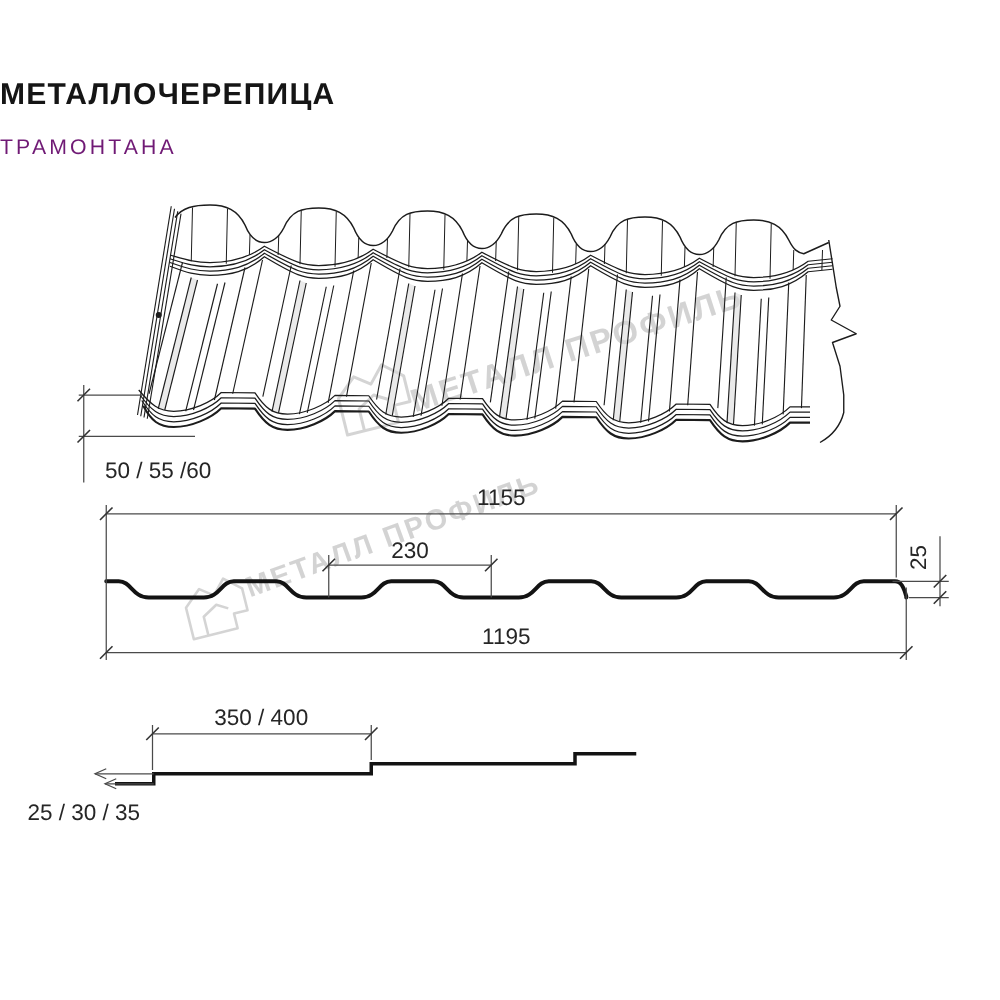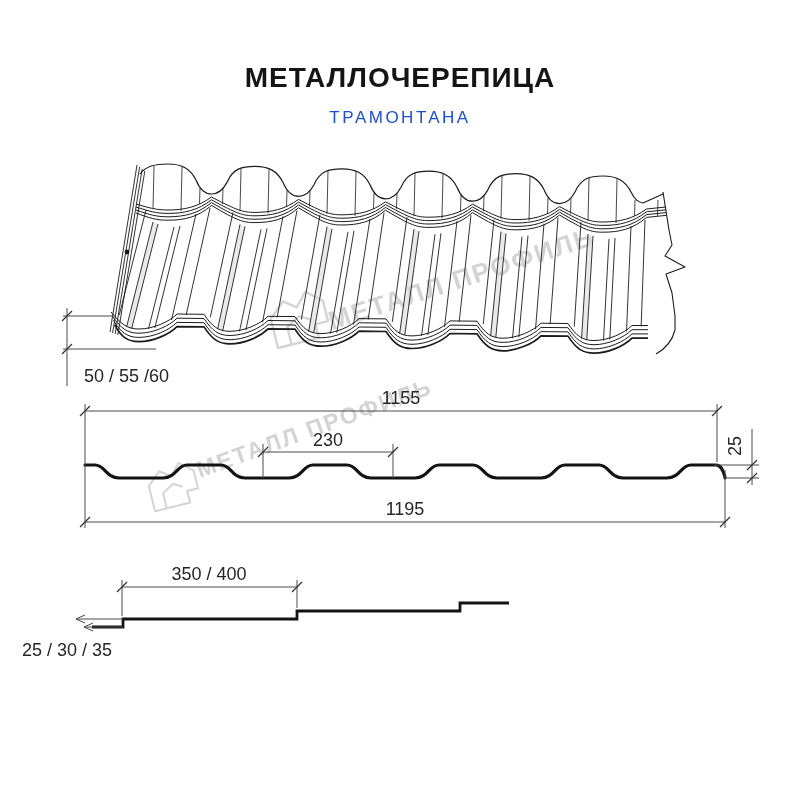--- a/index.html
+++ b/index.html
@@ -1,21 +1,21 @@
 <!DOCTYPE html>
 <html><head>
 <meta charset="utf-8">
 <style>
   html,body{margin:0;padding:0;background:#ffffff;}
   .canvas{position:relative;width:800px;height:800px;background:#fff;overflow:hidden;
           font-family:"Liberation Sans",sans-serif;}
-  .page-title{position:absolute;top:62px;left:0;width:800px;text-align:center;
-              font-size:28px;font-weight:800;letter-spacing:1px;color:#151515;}
-  .page-subtitle{position:absolute;top:108px;left:0;width:800px;text-align:center;
-                 font-size:17px;font-weight:500;letter-spacing:2.5px;color:#1d4ed8;}
+  .page-title{position:absolute;top:62px;left:0;width:800px;text-align:left;
+              font-size:24px;font-weight:800;letter-spacing:1px;color:#151515;}
+  .page-subtitle{position:absolute;top:108px;left:0;width:800px;
+                 font-size:17px;font-weight:500;letter-spacing:2.5px;color:#701a75;}
   svg{position:absolute;top:0;left:0;}
   .dim{stroke:#4a4a4a;stroke-width:1;fill:none;}
   .tick{stroke:#333;stroke-width:1.3;}
   .profile{stroke:#131313;stroke-width:3.2;fill:none;stroke-linejoin:round;stroke-linecap:round;}
   .stepprofile{stroke:#131313;stroke-width:2.8;fill:none;stroke-linejoin:miter;}
   .dimtext{font-family:"Liberation Sans",sans-serif;font-size:18px;fill:#262626;}
   .wmtext{font-family:"Liberation Sans",sans-serif;font-weight:600;fill:#c9c9c9;opacity:0.8;}
   .wmlogo{stroke:#c9c9c9;fill:none;stroke-width:2.4;opacity:0.8;stroke-linejoin:round;}
 </style>
 </head>

